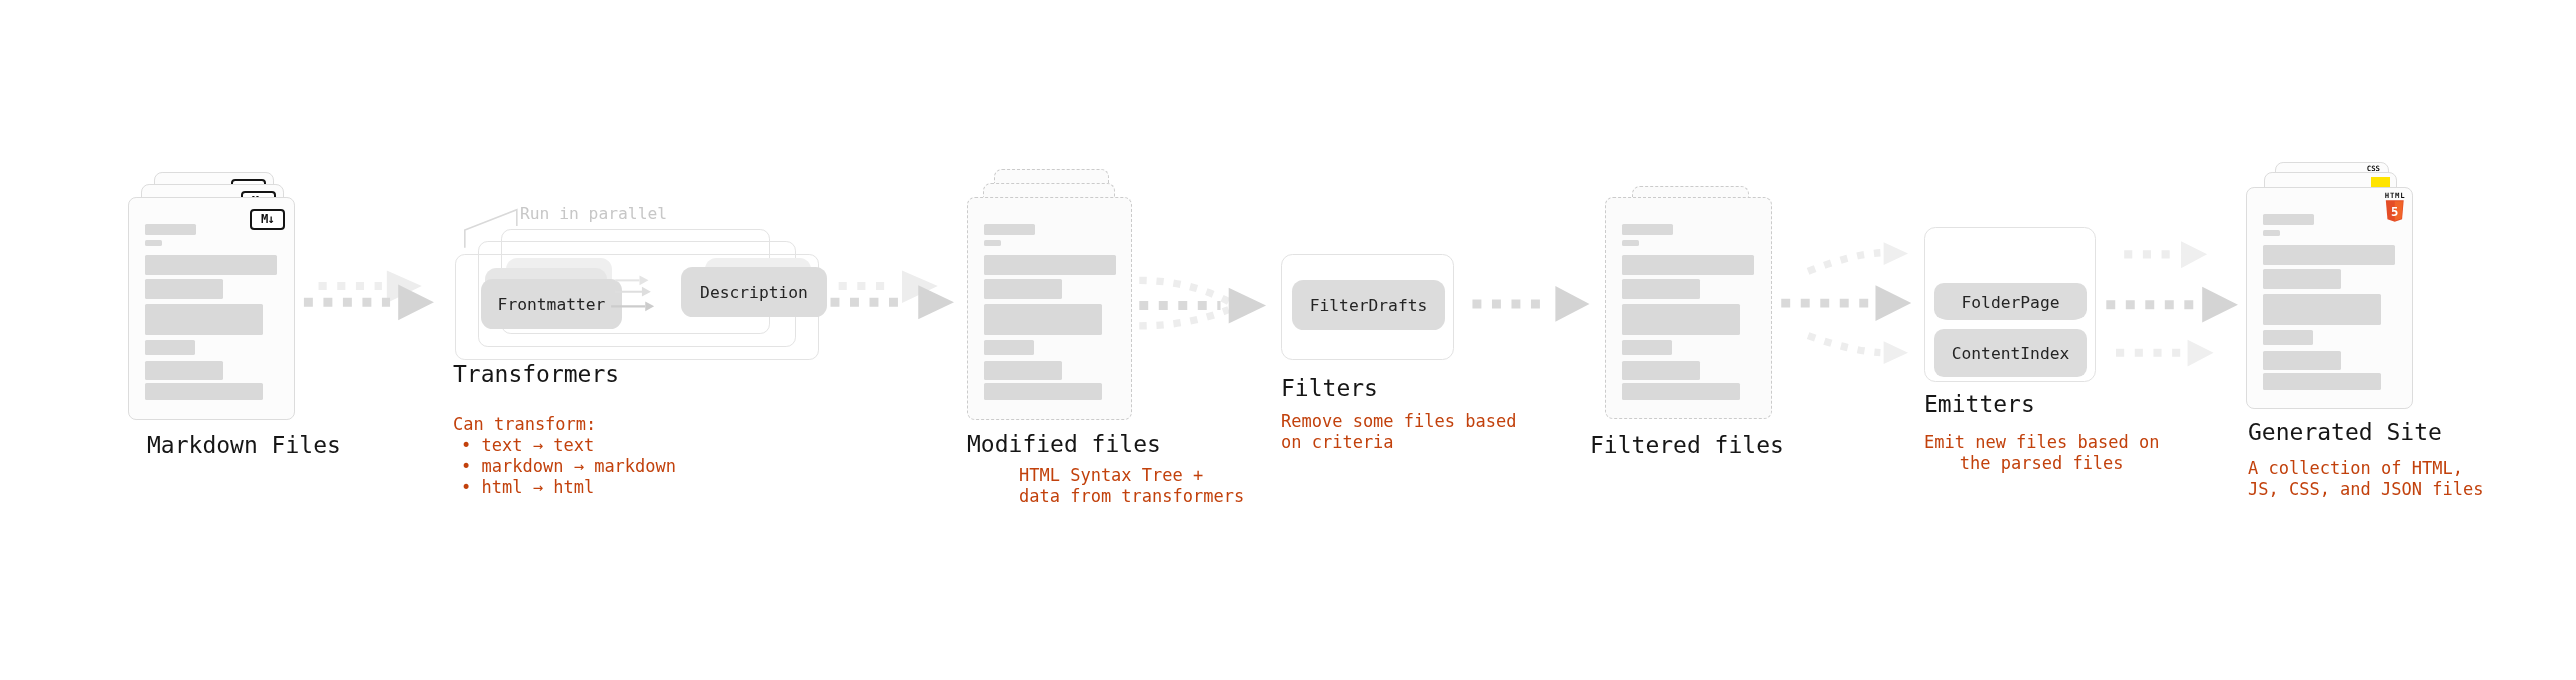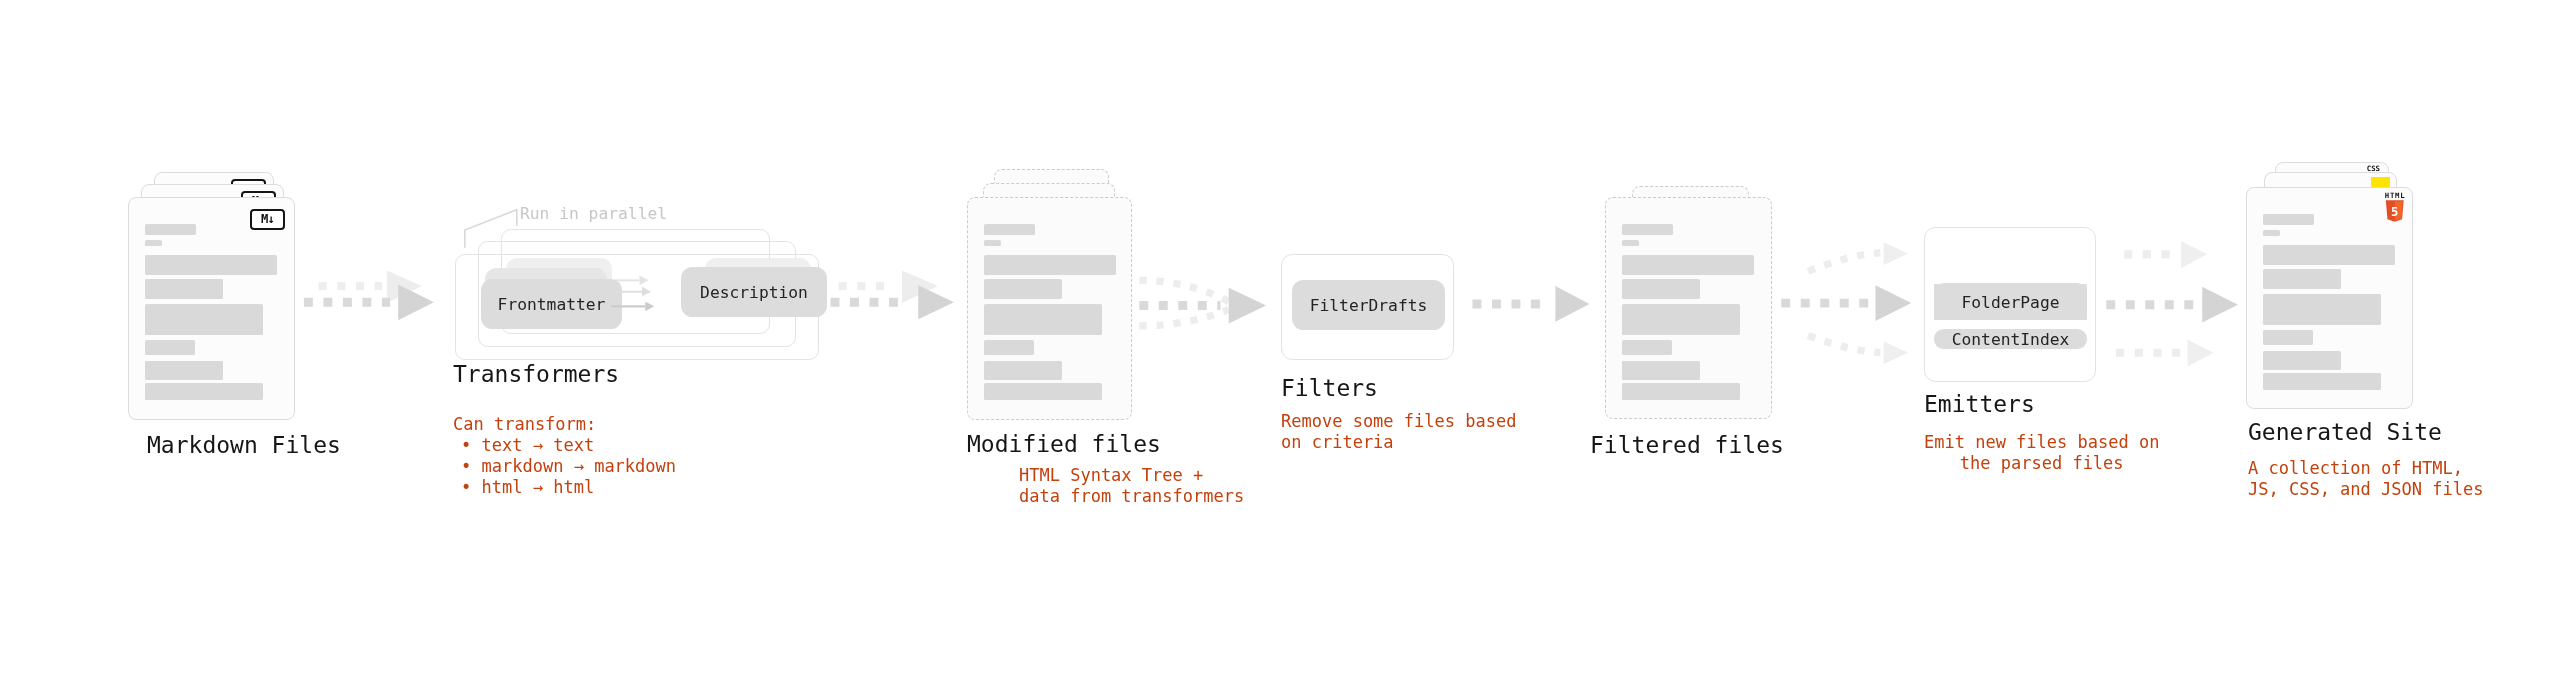--- a/index.html
+++ b/index.html
@@ -125,22 +125,22 @@
     <div class="skel-bar b4"></div>
     <div class="skel-bar b5"></div>
     <div class="skel-bar b6"></div>
     <div class="skel-bar b7"></div>
     <div class="skel-bar b8"></div>
   </div>
   <div class="title" style="left:1590px;top:432px;">Filtered files</div>
 
   <div class="panel-box" style="left:1924px;top:227px;width:172px;height:155px;"></div>
   <div class="pill" style="left:1934px;top:238px;width:153px;height:36px;border-radius:9.8px;margin-top:45px;">ContentPage</div>
-  <div class="pill" style="left:1934px;top:284px;width:153px;height:36px;border-radius:1px;">FolderPage</div>
-  <div class="pill" style="left:1934px;top:329px;width:153px;height:20px;border-radius:9.8px;">ContentIndex</div>
+  <div class="pill" style="left:1934px;top:284px;width:153px;height:36px;border-radius:14px;">FolderPage</div>
+  <div class="pill" style="left:1934px;top:329px;width:153px;height:48px;border-radius:9.8px;">ContentIndex</div>
   <div class="title" style="left:1924px;top:391px;">Emitters</div>
   <div class="desc" style="left:1924px;top:432px;text-align:center;">
     <div class="desc-line">Emit new files based on</div>
     <div class="desc-line">the parsed files</div>
   </div>
 
   <div class="file-card z1" style="left:2275px;top:162px;width:114px;height:57px;">
     <div class="css-icon">
       <span>CSS</span>
       <div class="css-underline"></div>

